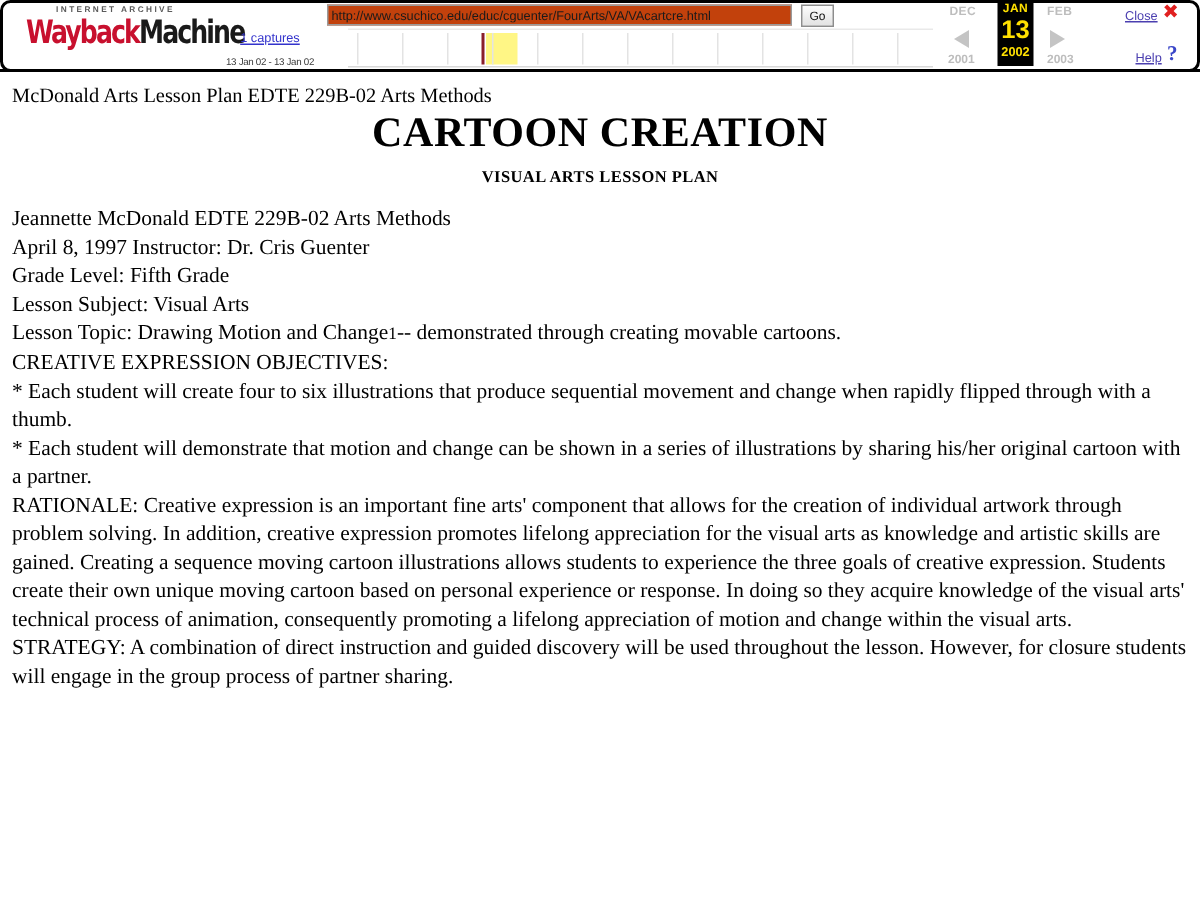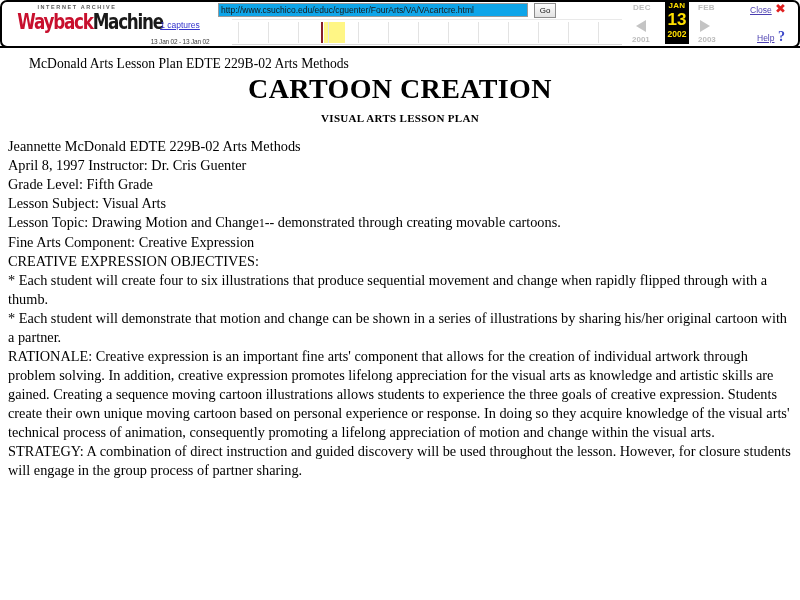--- a/index.html
+++ b/index.html
@@ -98,21 +98,21 @@
     top: 3px;
     width: 340px;
     height: 15px;
   }
   .url-input {
     position: absolute;
     left: 0; top: 0;
     width: 310px;
     height: 14px;
     border: 1px solid #9a9a9a;
-    background: #0ea5e9;
+    background: #c2410c;
     font-family: "Liberation Sans", sans-serif;
     font-size: 8.5px;
     color: #1a1a1a;
     padding: 0 2px;
     box-sizing: border-box;
     line-height: 13px;
   }
   .go-btn {
     position: absolute;
     left: 316px;
@@ -309,21 +309,20 @@
     color: #000000;
     line-height: 19px;
     padding: 5px 8px 0 8px;
     box-sizing: border-box;
     overflow: hidden;
   }
   .pc-header-line {
     font-size: 13.6px;
     line-height: 17px;
     margin-bottom: 1px;
-    margin-left: 21px;
   }
   h1.doc-title {
     text-align: center;
     font-size: 28px;
     font-weight: bold;
     letter-spacing: 0.4px;
     margin: 2px 0 6px 0;
     line-height: 30px;
   }
   h2.doc-sub {
@@ -408,21 +407,20 @@
   <h1 class="doc-title">CARTOON CREATION</h1>
   <h2 class="doc-sub">VISUAL ARTS LESSON PLAN</h2>
 
   <div class="para">Jeannette McDonald EDTE 229B-02 Arts Methods</div>
   <div class="para">April 8, 1997 Instructor: Dr. Cris Guenter</div>
   <div class="para b">Grade Level: Fifth Grade</div>
   <div class="para b">Lesson Subject: Visual Arts</div>
 
   <div class="para"><span class="b">Lesson Topic: Drawing Motion and Change</span><span class="small-num">1</span><span class="b">-- demonstrated through creating movable cartoons.</span></div>
 
-  <div class="para"><span class="b">Fine Arts Component:</span> <span>Creative Expression</span></div>
 
   <div class="para b">CREATIVE EXPRESSION OBJECTIVES:</div>
   <div class="para bullet-line">* Each student will create four to six illustrations that produce sequential movement and change when rapidly flipped through with a thumb.</div>
   <div class="para bullet-line">* Each student will demonstrate that motion and change can be shown in a series of illustrations by sharing his/her original cartoon with a partner.</div>
 
   <div class="para"><span class="b">RATIONALE:</span><span> Creative expression is an important fine arts' component that allows for the creation of individual artwork through problem solving. In addition, creative expression promotes lifelong appreciation for the visual arts as knowledge and artistic skills are gained. Creating a sequence moving cartoon illustrations allows students to experience the three goals of creative expression. Students create their own unique moving cartoon based on personal experience or response. In doing so they acquire knowledge of the visual arts' technical process of animation, consequently promoting a lifelong appreciation of motion and change within the visual arts.</span></div>
 
   <div class="para"><span class="b">STRATEGY:</span><span> A combination of direct instruction and guided discovery will be used throughout the lesson. However, for closure students will engage in the group process of partner sharing.</span></div>
 
 </div>

